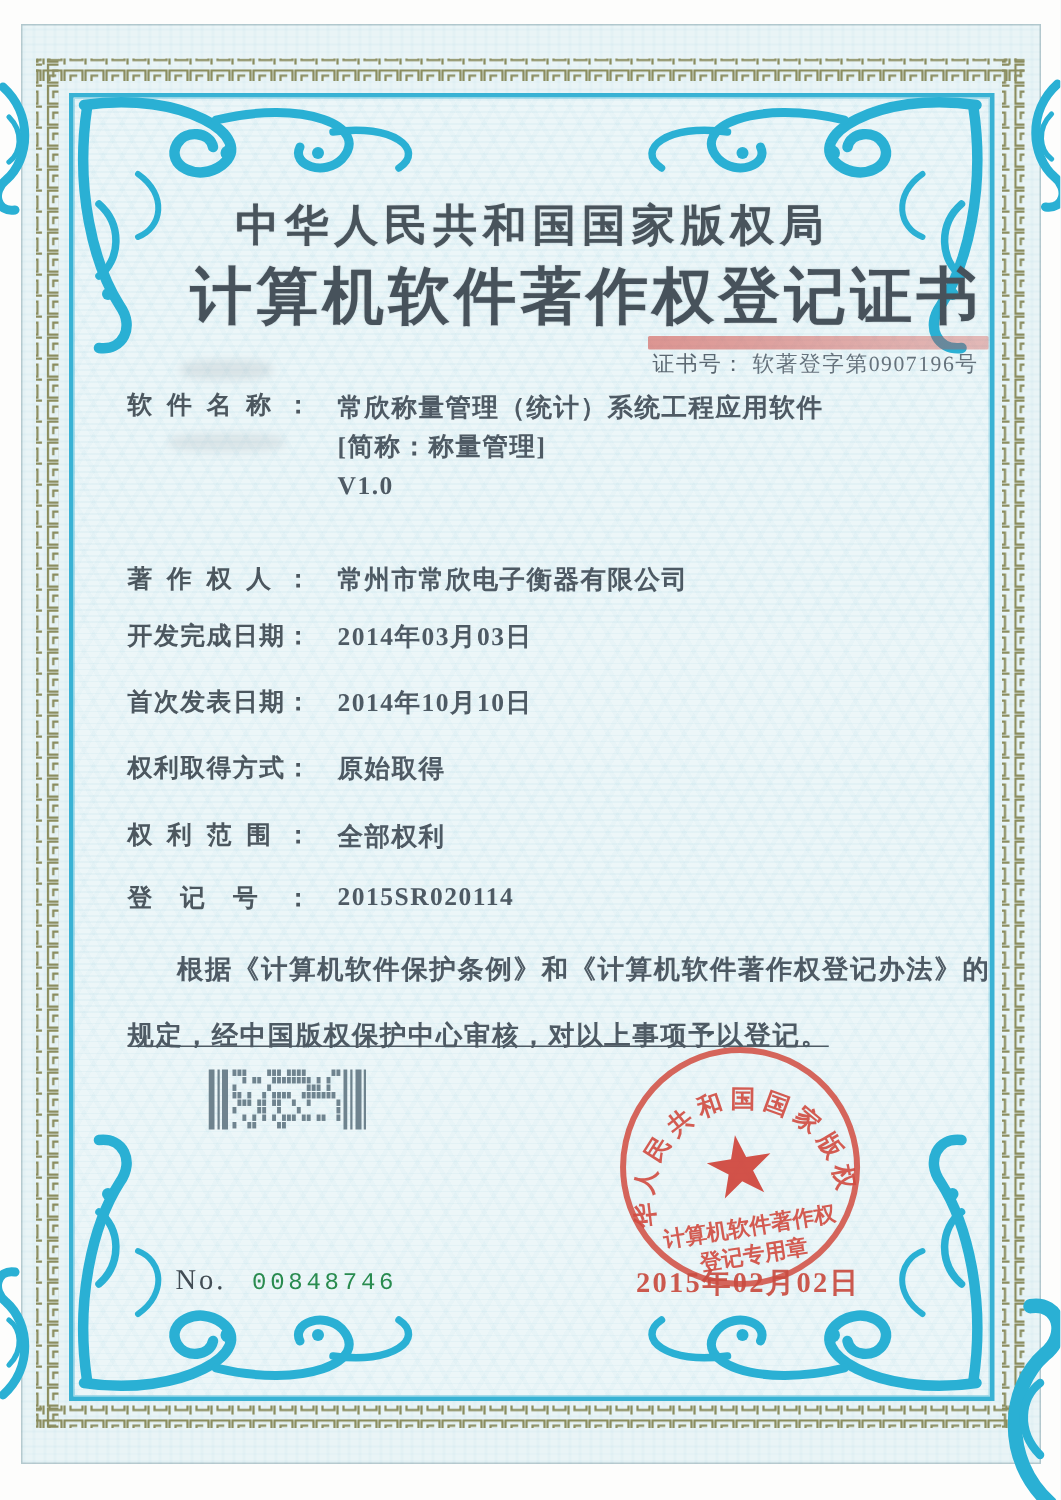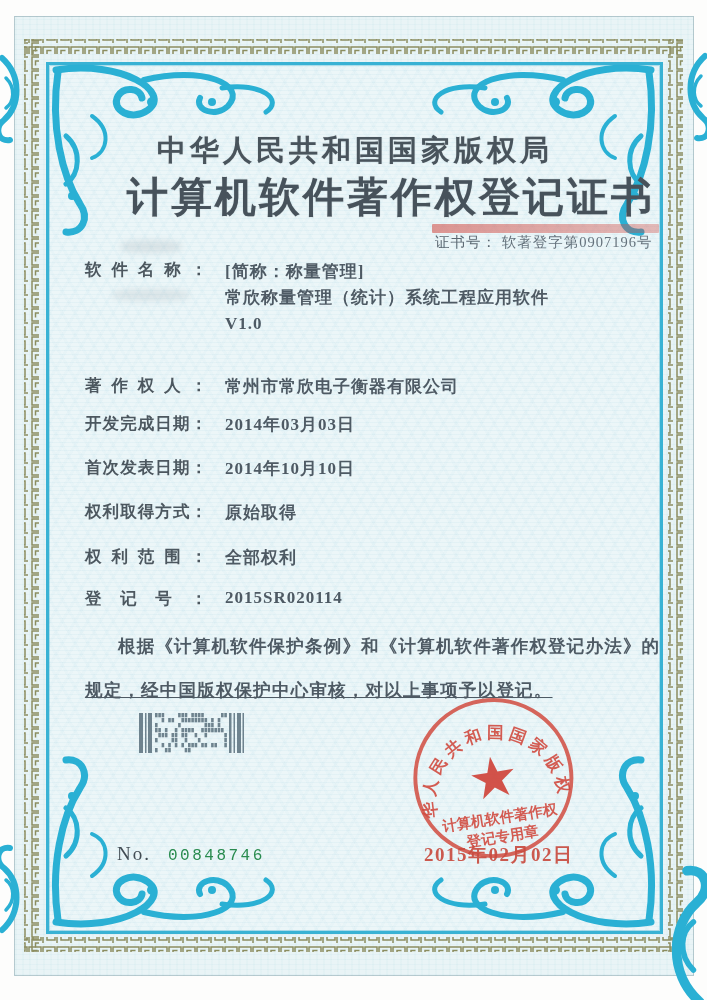--- a/index.html
+++ b/index.html
@@ -136,22 +136,22 @@
   <div class="red-strip"></div>
   <div class="smudge" style="left:120px;top:240px;width:62px;height:13px;opacity:.22;"></div>
   <div class="certno">
     <span>证书号：</span>
     <span class="num">软著登字第0907196号</span>
   </div>
 
   <div class="row" style="top:259px;">
     <span class="flabel">软件名称：</span>
     <span class="fvalue">
+      <div class="vline">常欣称量管理（统计）系统工程应用软件</div>
       <div class="vline">[简称：称量管理]</div>
-      <div class="vline">常欣称量管理（统计）系统工程应用软件</div>
       <div class="vline">V1.0</div>
     </span>
   </div>
   <div class="smudge" style="left:112px;top:289px;width:78px;height:12px;opacity:.2;"></div>
 
   <div class="row" style="top:343px;margin-top:32px;">
     <span class="flabel">著作权人：</span>
     <span class="fvalue">常州市常欣电子衡器有限公司</span>
   </div>
 

